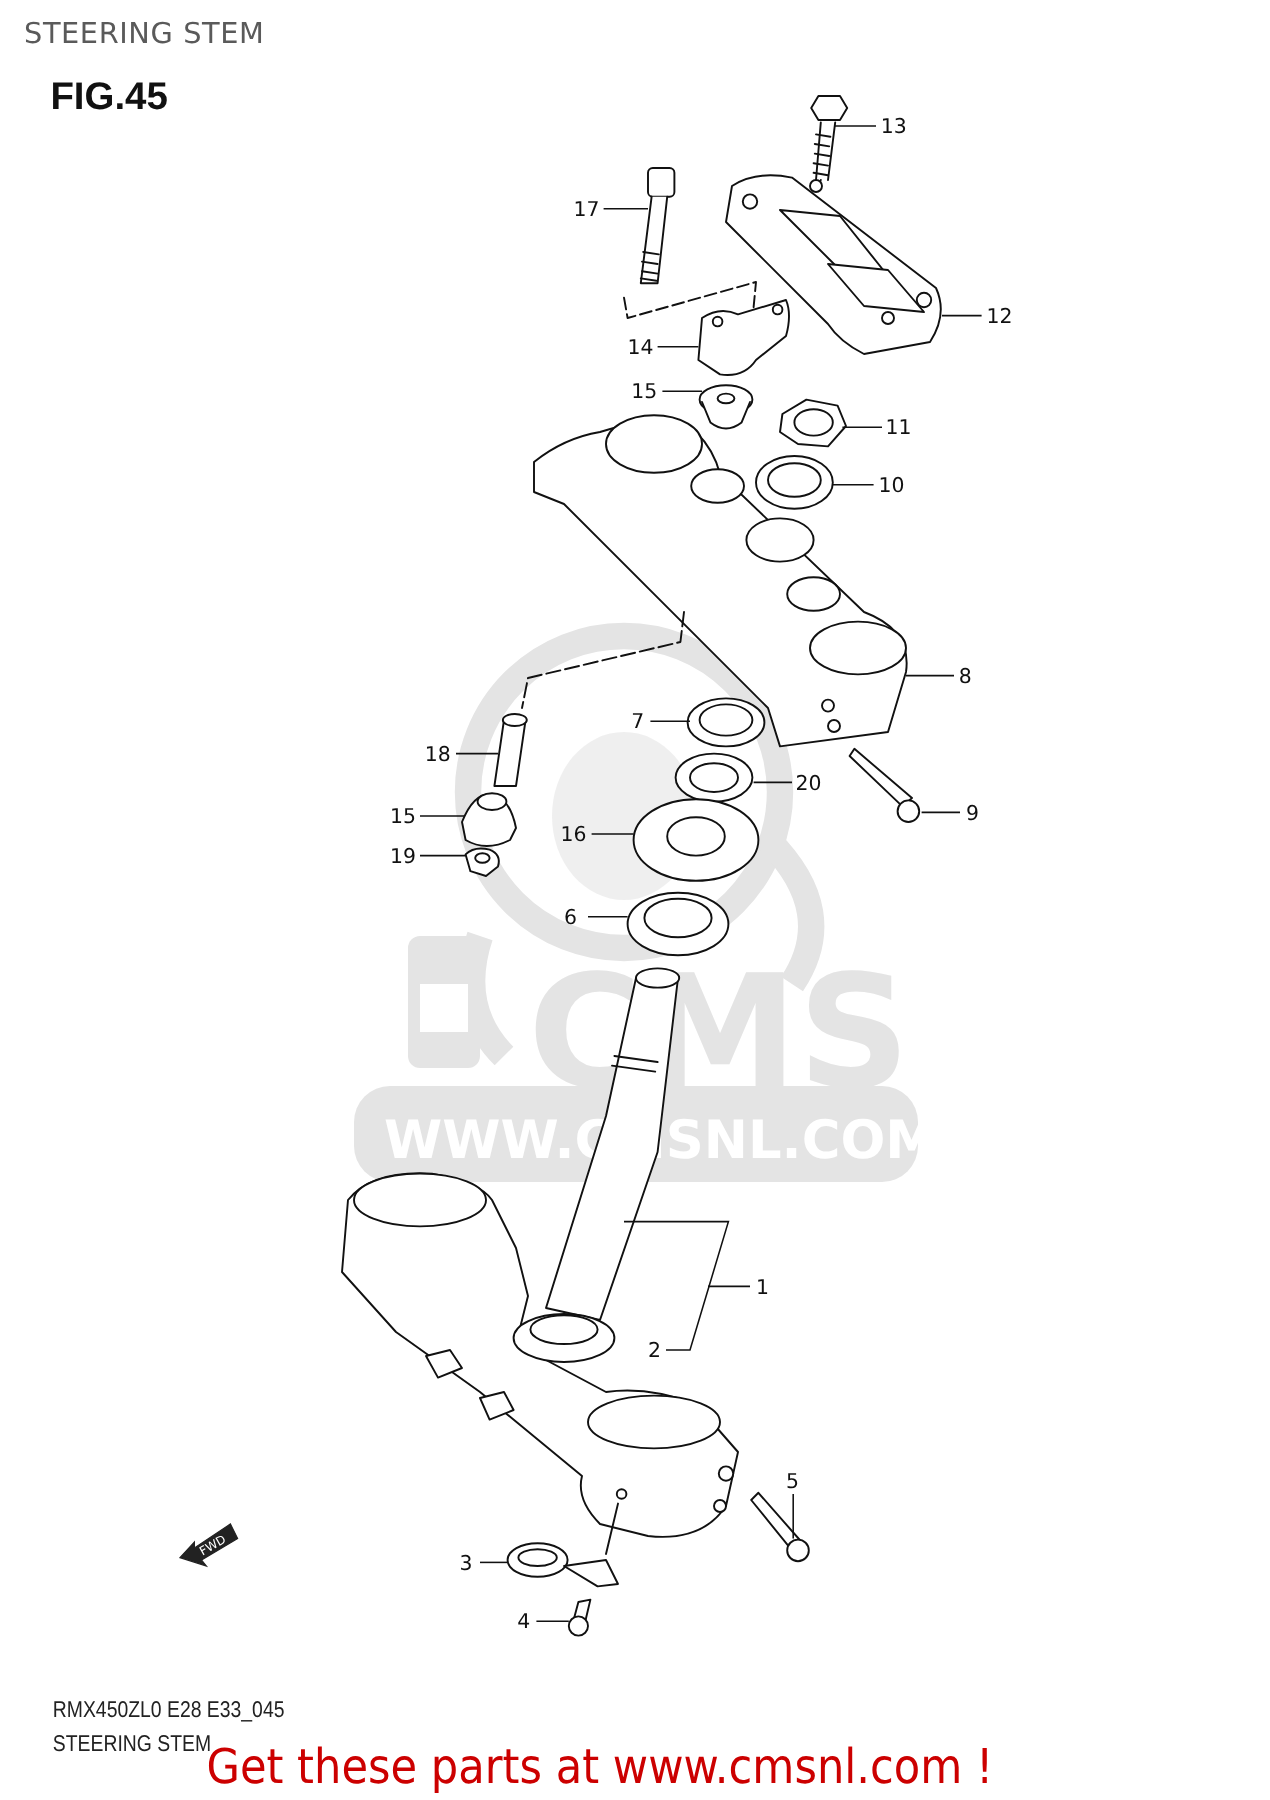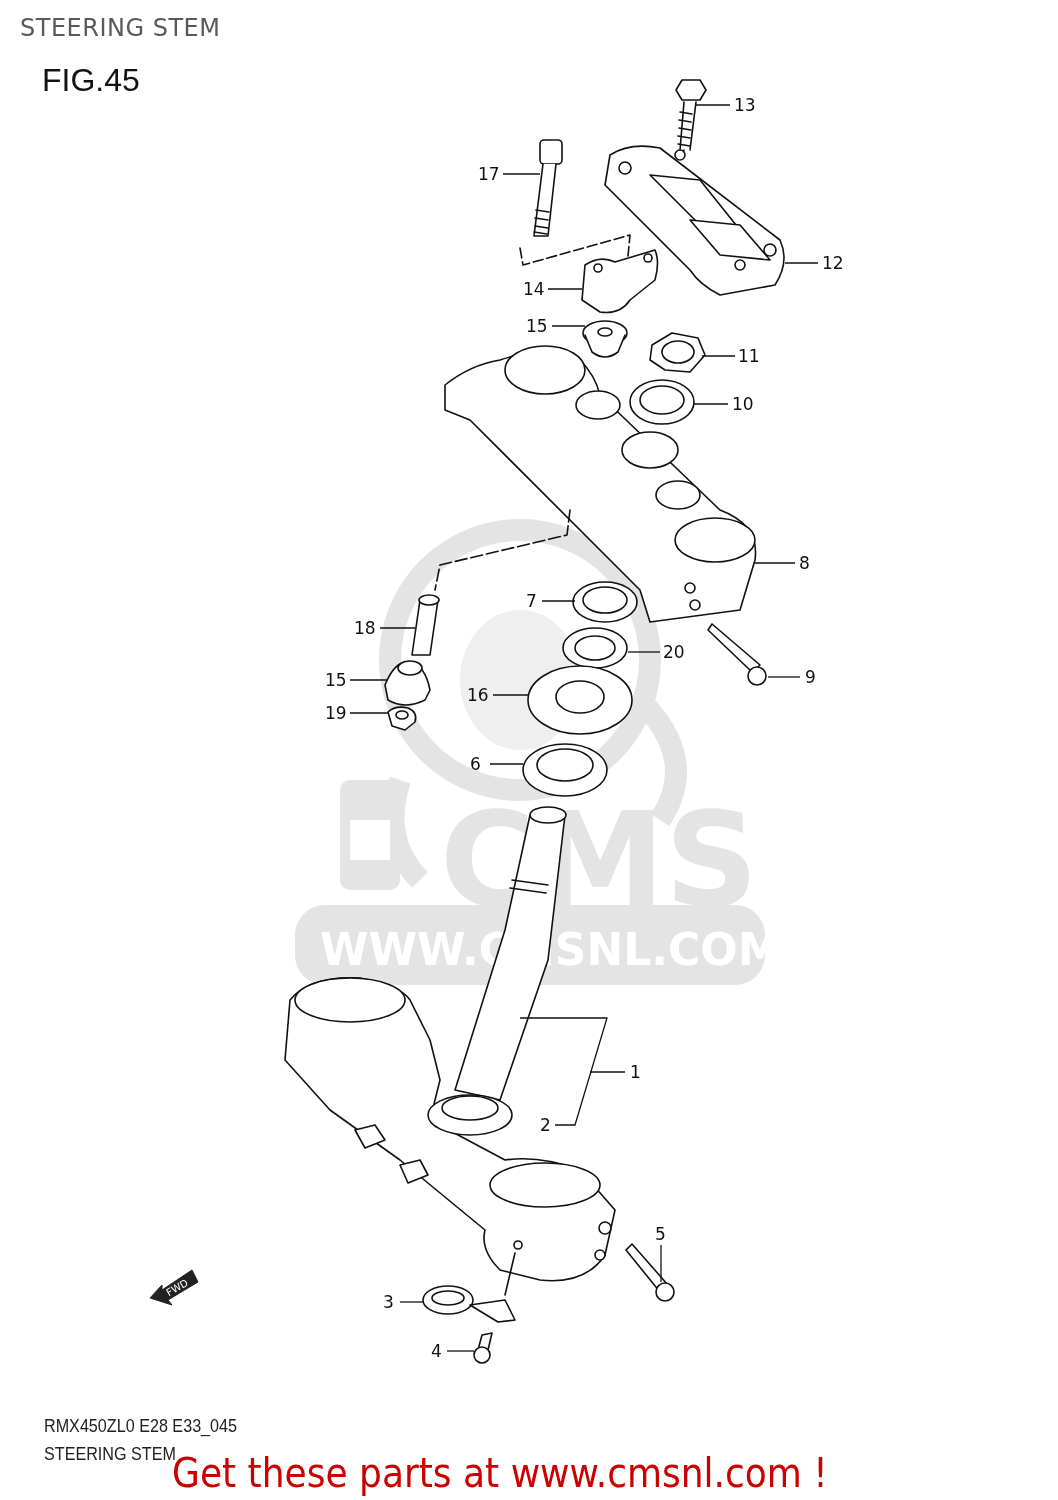--- a/index.html
+++ b/index.html
@@ -1,19 +1,19 @@
 <!DOCTYPE html>
 <html><head>
 <meta charset="utf-8">
 <style>
   html, body { margin:0; padding:0; background:#ffffff; }
   body { width:1058px; height:1500px; position:relative; overflow:hidden; font-family:"Liberation Sans", sans-serif; }
   .abs { position:absolute; }
   .page-header { left:20px; top:14px; font-size:24px; color:#5a5a5a; letter-spacing:0.5px; font-family:"DejaVu Sans", sans-serif; }
-  .fig-title { left:42px; top:62px; font-size:32px; font-weight:normal; color:#111; font-family:"Liberation Sans", sans-serif; }
+  .fig-title { left:42px; top:62px; font-size:32px; font-weight:bold; color:#111; font-family:"Liberation Sans", sans-serif; }
   .footer-code { left:44px; top:1415px; font-size:19px; color:#222; font-family:"Liberation Sans", sans-serif; transform:scaleX(0.85); transform-origin:left; }
   .footer-title { left:44px; top:1443px; font-size:19px; color:#222; font-family:"Liberation Sans", sans-serif; transform:scaleX(0.85); transform-origin:left; }
   .cta { left:172px; top:1450px; font-size:40px; color:#cc0000; font-family:"DejaVu Sans", sans-serif; transform:scaleX(0.9); transform-origin:left; white-space:nowrap; }
   svg.diagram { position:absolute; left:0; top:0; width:1058px; height:1500px; }
   .callout { font-family:"DejaVu Sans", sans-serif; font-size:17px; fill:#111; }
   .wm-text { font-family:"DejaVu Sans", sans-serif; font-weight:bold; fill:#ffffff; }
 </style>
 </head>
 <body>
 

